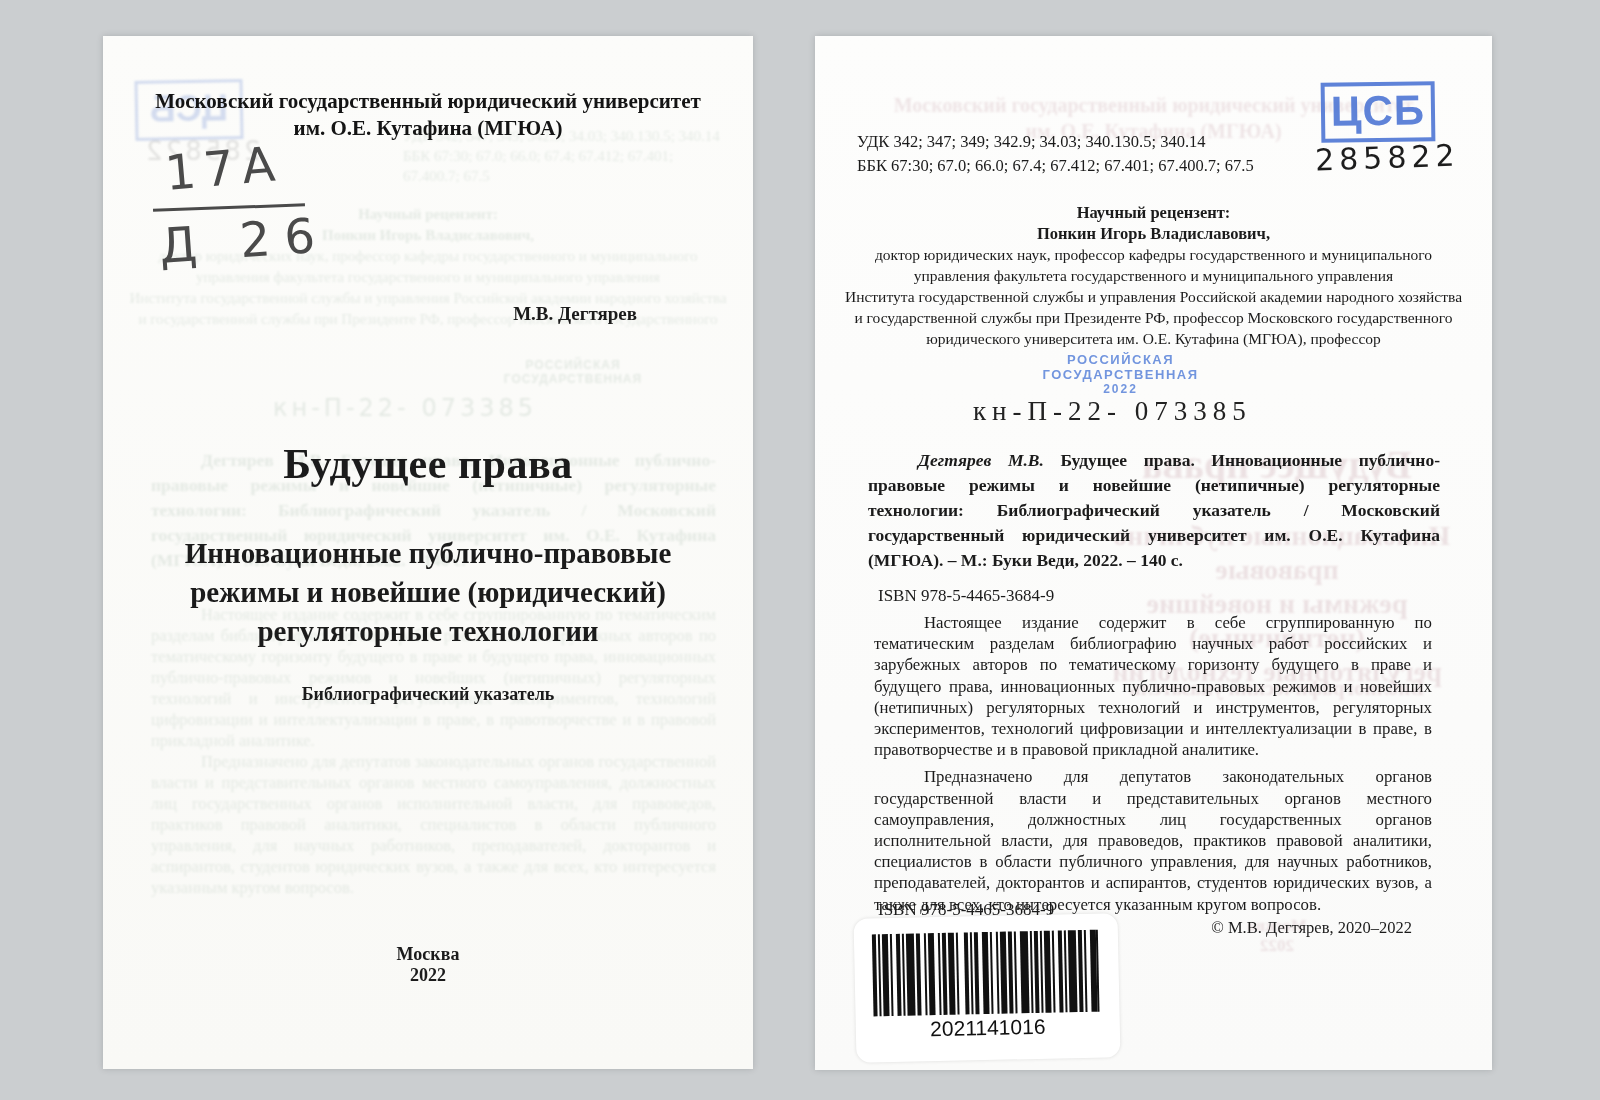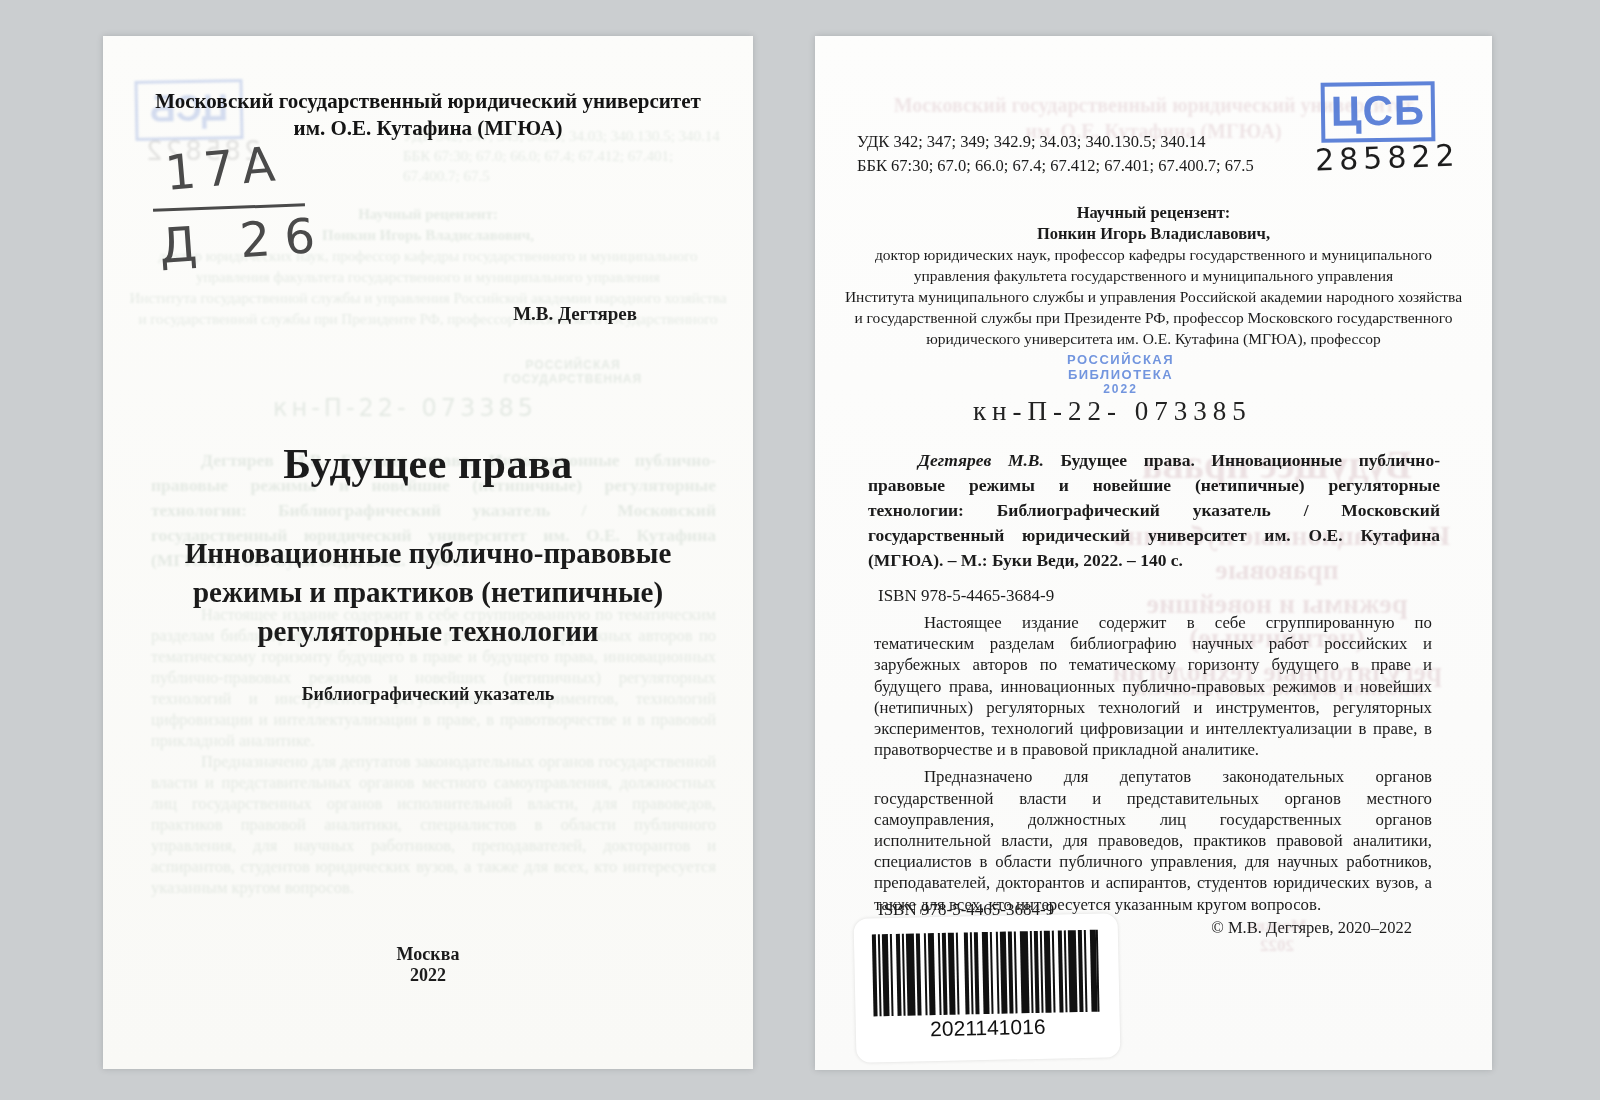--- a/index.html
+++ b/index.html
@@ -116,21 +116,21 @@
   <div class="abs hand call-top">17А</div>
   <div class="abs call-line"></div>
   <div class="abs hand call-bottom">Д 26</div>
 
   <div class="abs lp-author">М.В. Дегтярев</div>
 
   <div class="abs center lp-title">Будущее права</div>
 
   <div class="abs center lp-subtitle">
     <div>Инновационные публично-правовые</div>
-    <div>режимы и практиков (нетипичные)</div>
+    <div>режимы и новейшие (юридический)</div>
     <div>регуляторные технологии</div>
   </div>
 
   <div class="abs center lp-doctype">Библиографический указатель</div>
 
   <div class="abs center lp-imprint">
     <div>Москва</div>
     <div>2022</div>
   </div>
 </div>
@@ -160,28 +160,28 @@
   <div class="abs rp-bbk">ББК 67:30; 67.0; 66.0; 67.4; 67.412; 67.401; 67.400.7; 67.5</div>
 
   <div class="abs csb-box">ЦСБ</div>
   <div class="abs accession">285822</div>
 
   <div class="abs center reviewer">
     <div class="head">Научный рецензент:</div>
     <div class="head">Понкин Игорь Владиславович,</div>
     <div>доктор юридических наук, профессор кафедры государственного и муниципального</div>
     <div>управления факультета государственного и муниципального управления</div>
-    <div>Института муниципального службы и управления Российской академии народного хозяйства</div>
+    <div>Института государственной службы и управления Российской академии народного хозяйства</div>
     <div>и государственной службы при Президенте РФ, профессор Московского государственного</div>
     <div>юридического университета им. О.Е. Кутафина (МГЮА), профессор</div>
   </div>
 
   <div class="abs center rgb-stamp">
     <div>РОССИЙСКАЯ</div>
-    <div>БИБЛИОТЕКА</div>
+    <div>ГОСУДАРСТВЕННАЯ</div>
     <div class="yr">2022</div>
   </div>
 
   <div class="abs inventory">кн-П-22- 073385</div>
 
   <div class="abs biblio">
     <span class="auth">Дегтярев М.В.</span><span> Будущее права. Инновационные публично-правовые режимы и новейшие (нетипичные) регуляторные технологии: Библиографический указатель / Московский государственный юридический университет им. О.Е. Кутафина (МГЮА). – М.: Буки Веди, 2022. – 140 с.</span>
   </div>
 
   <div class="abs rp-isbn1">ISBN 978-5-4465-3684-9</div>

